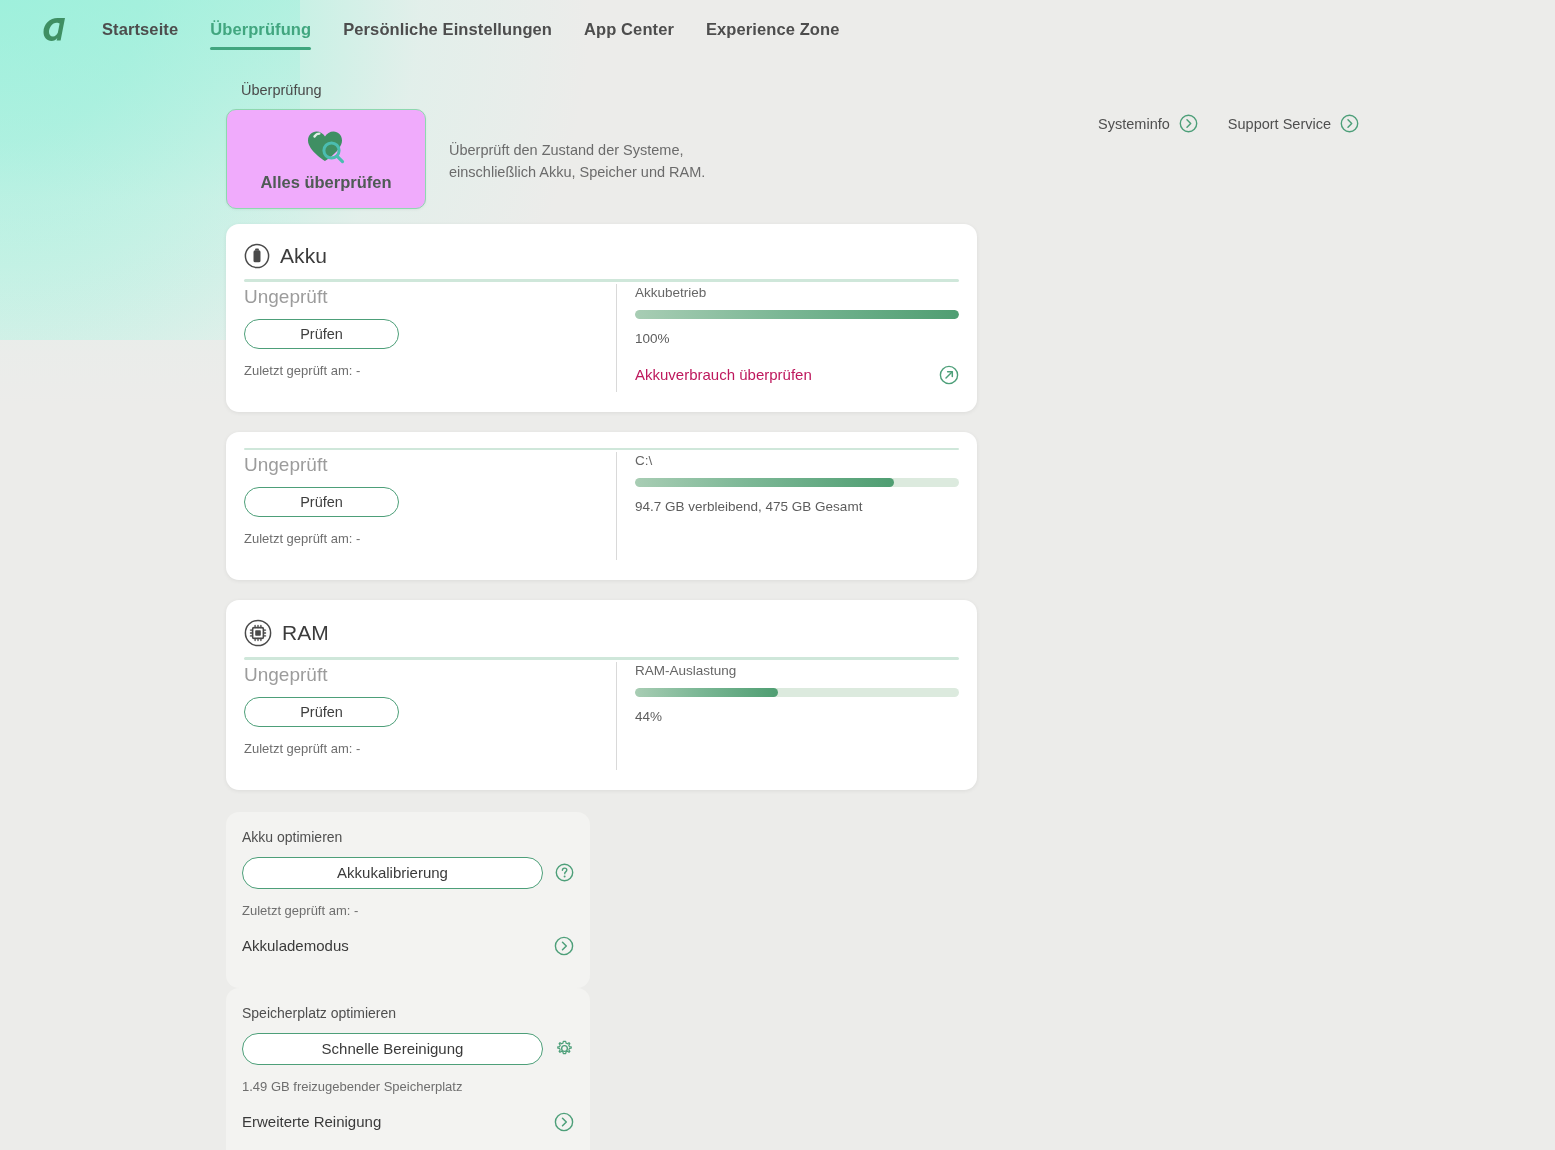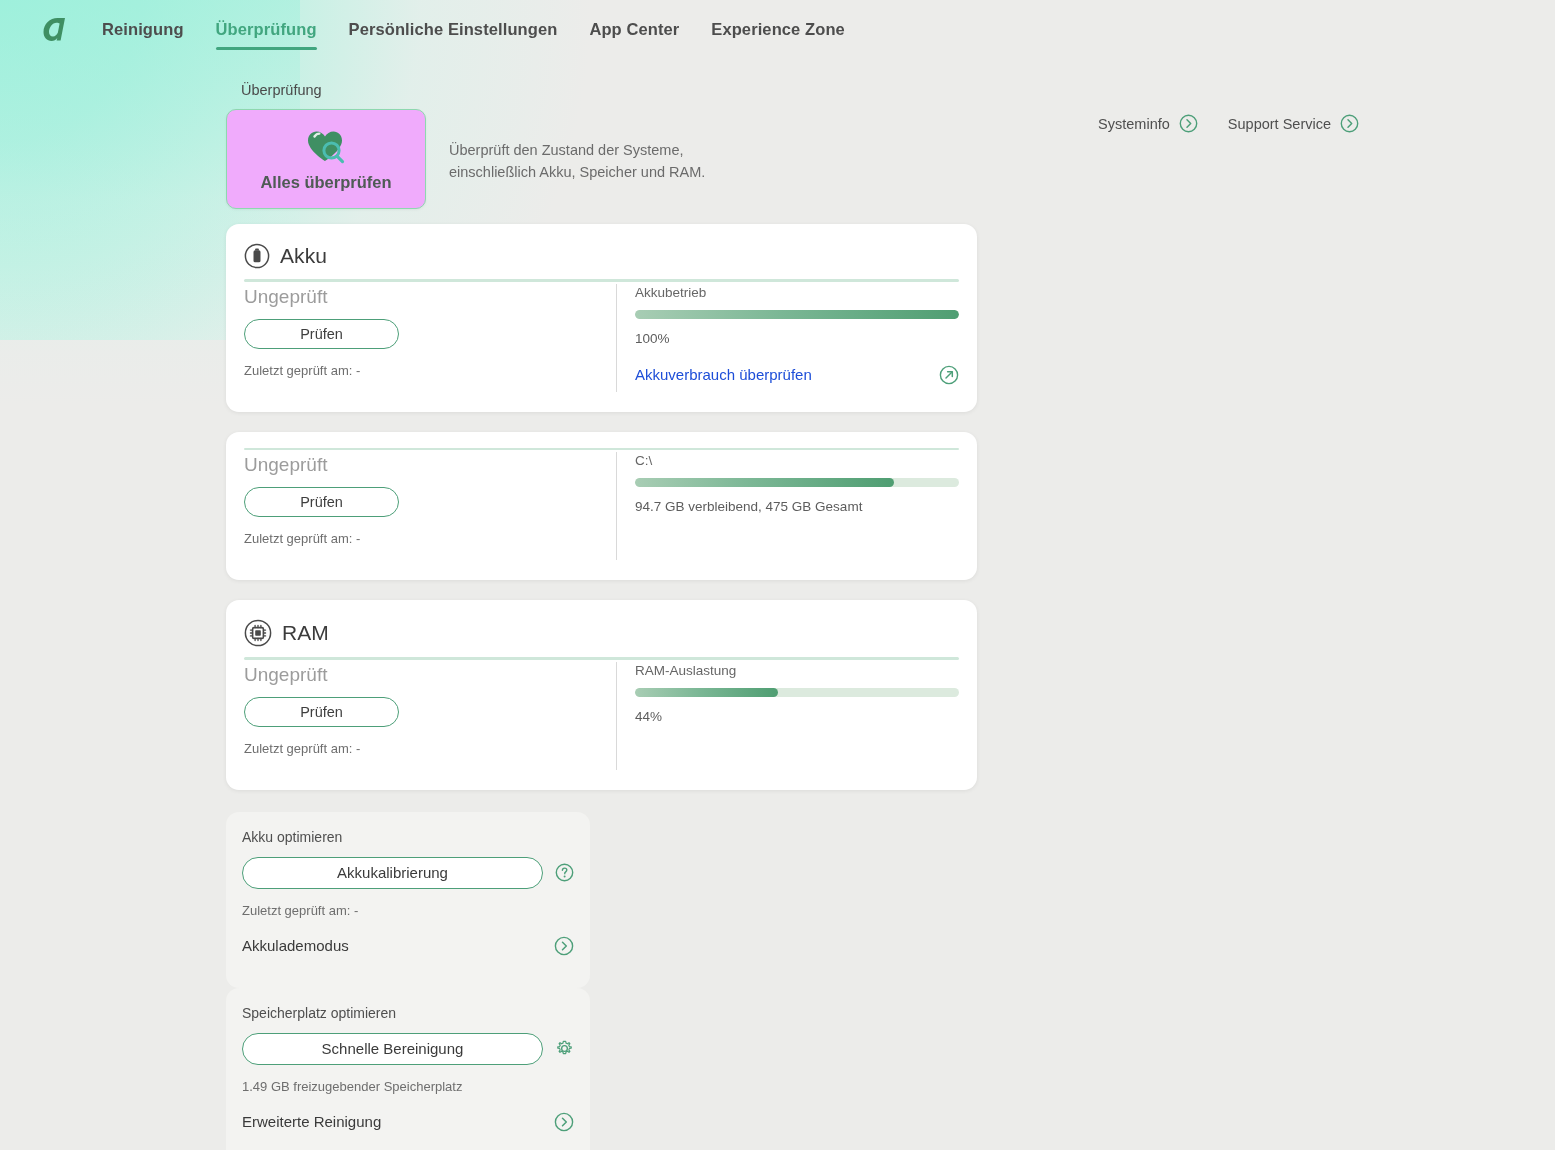--- a/index.html
+++ b/index.html
@@ -254,21 +254,21 @@
 
   .metric-link-row {
     display: flex;
     align-items: center;
     justify-content: space-between;
     margin-top: 19px;
     cursor: pointer;
   }
   .metric-link-row .txt {
     font-size: 15px;
-    color: #1d4ed8;
+    color: #be185d;
   }
 
   
   .panel {
     background: #f3f3f1;
     border-radius: 13px;
     padding: 17px 16px 30px 16px;
     min-height: 176px;
   }
   .panel-title {
@@ -325,21 +325,21 @@
 
   <div class="topbar">
     <div class="brand">
       <svg width="30" height="32" viewBox="0 0 30 32">
         <path d="M21.5 5 C14 5 7.5 11 7.5 19 C7.5 24.5 11 28 15.5 28 C18 28 20 26.8 21.3 25 L20.6 27.5 L24.6 27.5 L29 5 Z
                  M17 23.5 C14.5 23.5 13 21.6 13 18.9 C13 14.6 16.2 9.7 20.6 9.7 C22.1 9.7 23 10.1 23.6 10.6 L21.9 19.6 C21 22 19.2 23.5 17 23.5 Z" fill="#3f8f63"></path>
       </svg>
     </div>
     <div class="nav">
       <div class="nav-item">
-          <span>Reinigung</span>
+          <span>Startseite</span>
         </div>
       <div class="nav-item active">
           <span>Überprüfung</span>
         </div>
       <div class="nav-item">
           <span>Persönliche Einstellungen</span>
         </div>
       <div class="nav-item">
           <span>App Center</span>
         </div>

